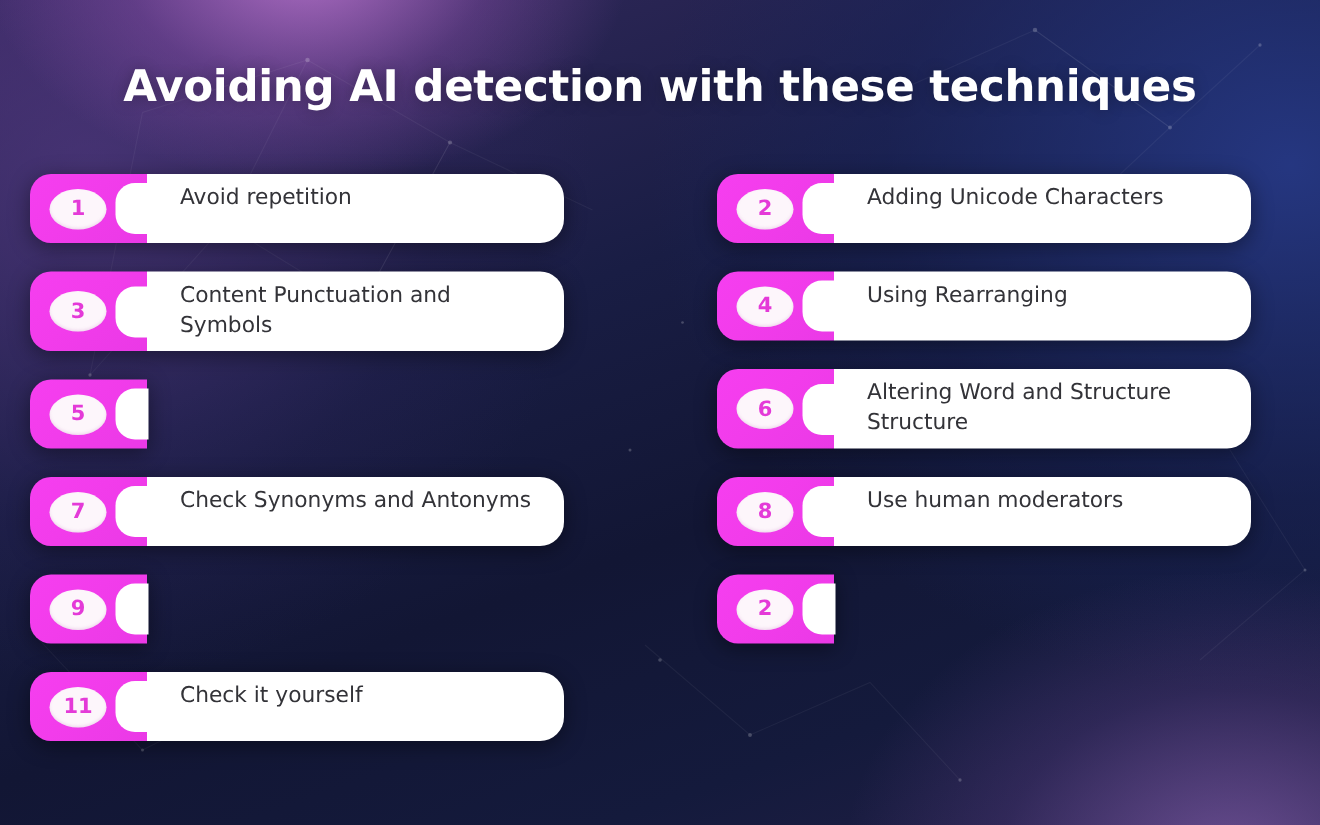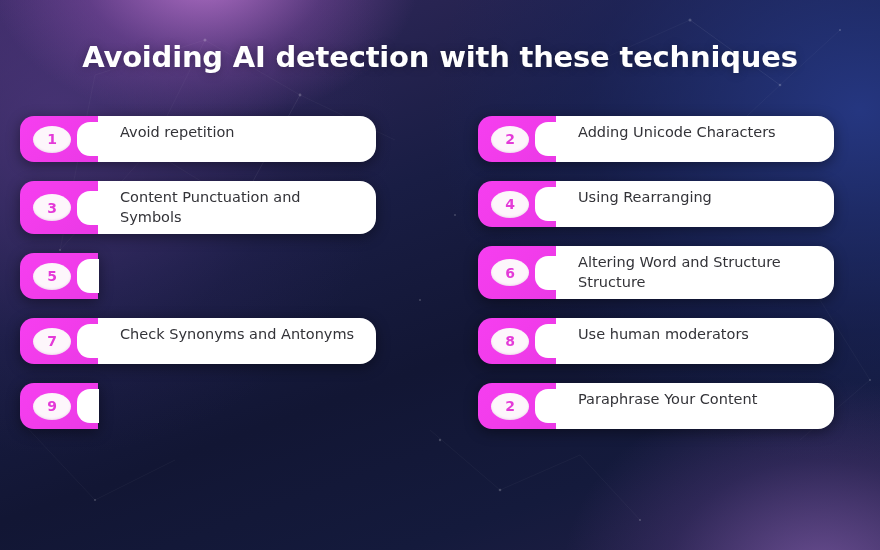--- a/index.html
+++ b/index.html
@@ -207,20 +207,28 @@
           <span class="label-text">Check Synonyms and Antonyms</span>
         </div>
       </div>
 
       <div class="item-row">
         <div class="num-plate">
           <div class="num-ellipse">9</div>
         </div>
       </div>
 
+      <div class="item-row">
+        <div class="num-plate">
+          <div class="num-ellipse">11</div>
+        </div>
+        <div class="label-card">
+          <span class="label-text">Check it yourself</span>
+        </div>
+      </div>
 
     </div>
 
     <div class="column">
 
       <div class="item-row">
         <div class="num-plate">
           <div class="num-ellipse">2</div>
         </div>
         <div class="label-card">
@@ -251,23 +259,20 @@
           <div class="num-ellipse">8</div>
         </div>
         <div class="label-card">
           <span class="label-text">Use human moderators</span>
         </div>
       </div>
 
       <div class="item-row">
         <div class="num-plate">
           <div class="num-ellipse">2</div>
-        </div>
-        <div class="label-card">
-          <span class="label-text">Paraphrase Your Content</span>
         </div>
       </div>
 
 
     </div>
 
   </div>
 </div>
 
 </body></html>

